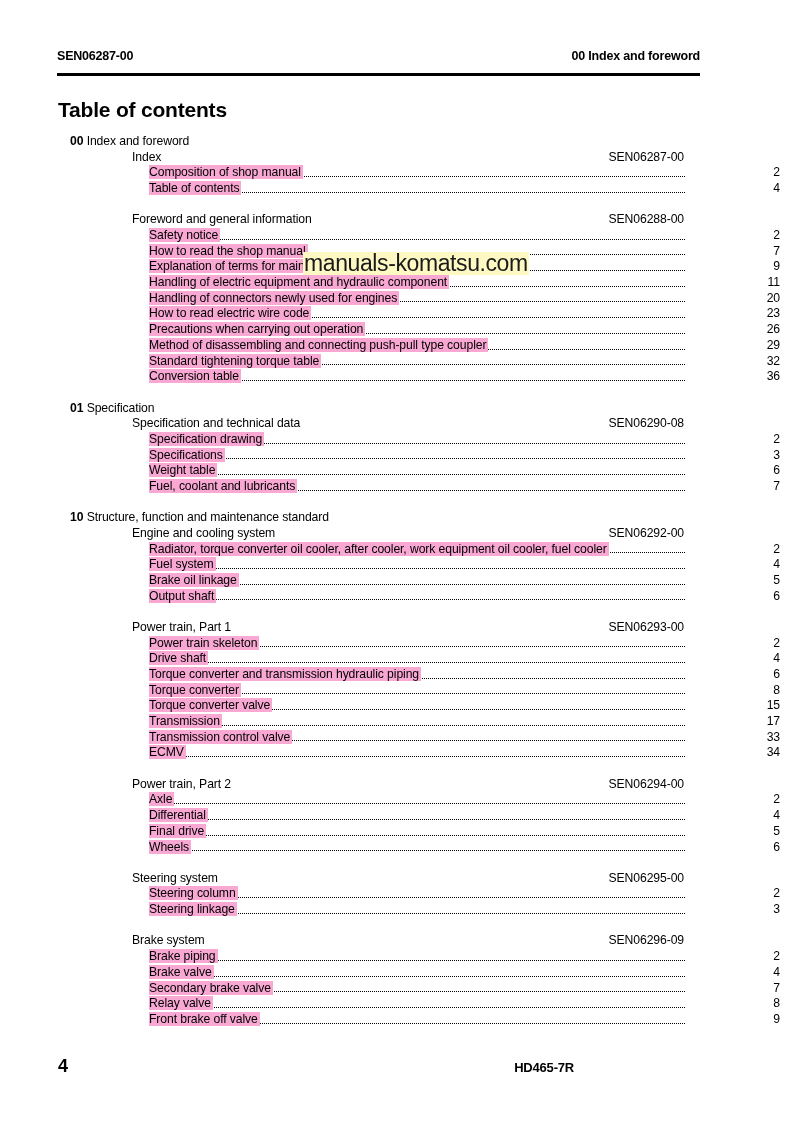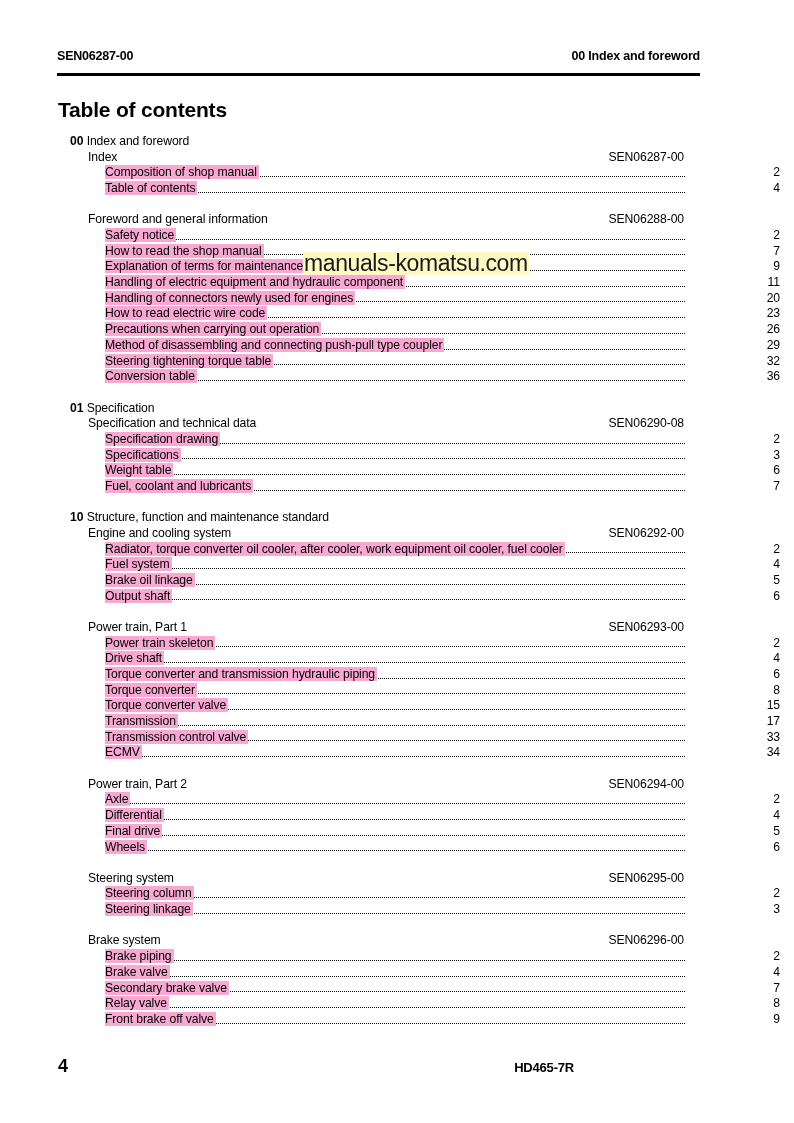--- a/index.html
+++ b/index.html
@@ -91,20 +91,21 @@
     line-height: 15.7px;
     letter-spacing: -0.1px;
     white-space: nowrap;
   }
   .group-num {
     font-weight: bold;
   }
 
   .section {
     margin-top: 0;
+    padding-left: 44px;
   }
   .section + .section {
     margin-top: 15.6px;
   }
 
   .section-head {
     position: relative;
     height: 15.7px;
     line-height: 15.7px;
     font-size: 12.2px;
@@ -228,21 +229,21 @@
             <span class="section-code">SEN06288-00</span>
           </div>
           <div class="entry"><span class="entry-dots"></span><span class="entry-label">Safety notice</span><span class="entry-page">2</span></div>
           <div class="entry"><span class="entry-dots"></span><span class="entry-label">How to read the shop manual</span><span class="entry-page">7</span></div>
           <div class="entry"><span class="entry-dots"></span><span class="entry-label">Explanation of terms for maintenance standard</span><span class="entry-page">9</span></div>
           <div class="entry"><span class="entry-dots"></span><span class="entry-label">Handling of electric equipment and hydraulic component</span><span class="entry-page">11</span></div>
           <div class="entry"><span class="entry-dots"></span><span class="entry-label">Handling of connectors newly used for engines</span><span class="entry-page">20</span></div>
           <div class="entry"><span class="entry-dots"></span><span class="entry-label">How to read electric wire code</span><span class="entry-page">23</span></div>
           <div class="entry"><span class="entry-dots"></span><span class="entry-label">Precautions when carrying out operation</span><span class="entry-page">26</span></div>
           <div class="entry"><span class="entry-dots"></span><span class="entry-label">Method of disassembling and connecting push-pull type coupler</span><span class="entry-page">29</span></div>
-          <div class="entry"><span class="entry-dots"></span><span class="entry-label">Steering tightening torque table</span><span class="entry-page">32</span></div>
+          <div class="entry"><span class="entry-dots"></span><span class="entry-label">Standard tightening torque table</span><span class="entry-page">32</span></div>
           <div class="entry"><span class="entry-dots"></span><span class="entry-label">Conversion table</span><span class="entry-page">36</span></div>
         </div>
       </div>
       <div class="group">
         <div class="group-title"><span class="group-num">01</span> <span>Specification</span></div>
         <div class="section">
           <div class="section-head">
             <span class="section-name">Specification and technical data</span>
             <span class="section-code">SEN06290-08</span>
           </div>
@@ -292,21 +293,21 @@
           <div class="section-head">
             <span class="section-name">Steering system</span>
             <span class="section-code">SEN06295-00</span>
           </div>
           <div class="entry"><span class="entry-dots"></span><span class="entry-label">Steering column</span><span class="entry-page">2</span></div>
           <div class="entry"><span class="entry-dots"></span><span class="entry-label">Steering linkage</span><span class="entry-page">3</span></div>
         </div>
         <div class="section">
           <div class="section-head">
             <span class="section-name">Brake system</span>
-            <span class="section-code">SEN06296-00</span>
+            <span class="section-code">SEN06296-09</span>
           </div>
           <div class="entry"><span class="entry-dots"></span><span class="entry-label">Brake piping</span><span class="entry-page">2</span></div>
           <div class="entry"><span class="entry-dots"></span><span class="entry-label">Brake valve</span><span class="entry-page">4</span></div>
           <div class="entry"><span class="entry-dots"></span><span class="entry-label">Secondary brake valve</span><span class="entry-page">7</span></div>
           <div class="entry"><span class="entry-dots"></span><span class="entry-label">Relay valve</span><span class="entry-page">8</span></div>
           <div class="entry"><span class="entry-dots"></span><span class="entry-label">Front brake off valve</span><span class="entry-page">9</span></div>
         </div>
       </div>
     </div>
 

